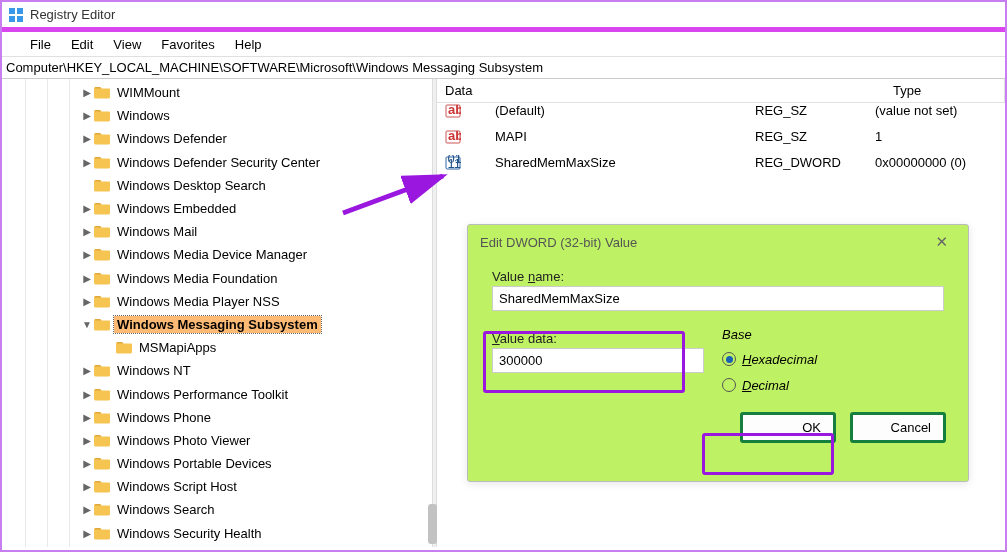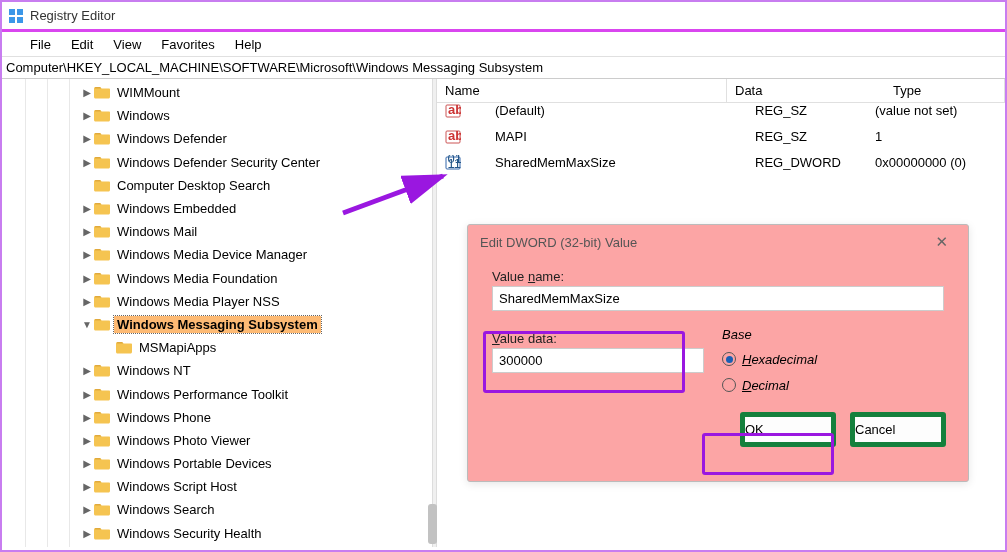--- a/index.html
+++ b/index.html
@@ -1,19 +1,19 @@
 <!DOCTYPE html>
 <html><head>
   <meta charset="utf-8">
   <style>
     * { margin: 0; padding: 0; box-sizing: border-box; font-family: "Segoe UI", Arial, sans-serif; font-size: 13px; }
     body { background: #fff; width: 1007px; height: 552px; border: 2px solid #c87df0; overflow: hidden; position: relative; }
 
     
-    .titlebar { display: flex; align-items: center; height: 30px; padding: 0 6px; border-bottom: 3px solid #d946ef; }
+    .titlebar { display: flex; align-items: center; height: 30px; padding: 0 6px; border-bottom: 5px solid #d946ef; }
     .titlebar .app-icon { width: 16px; height: 16px; margin-right: 6px; }
     .titlebar .title { color: #333; }
 
     
     .menubar { display: flex; align-items: center; height: 24px; padding: 0 18px; }
     .menubar span { padding: 2px 10px; cursor: default; }
 
     
     .addressbar { padding: 3px 4px; border-top: 1px solid #e0e0e0; border-bottom: 1px solid #ccc; }
     .addressbar input { width: 100%; border: none; outline: none; font-size: 13px; background: transparent; }
@@ -44,36 +44,36 @@
     .row { display: flex; align-items: flex-start; height: 26px; }
     .row .ic { width: 20px; display: flex; justify-content: center; margin-left: 6px; }
     .row .rname { width: 260px; margin-left: 32px; }
     .row .rtype { width: 120px; }
     .row .rdata { flex: 1; }
 
     
     .arrow { position: absolute; left: 336px; top: 146px; pointer-events: none; }
 
     
-    .dialog { position: absolute; left: 465px; top: 222px; width: 502px; height: 258px; background: #fca5a5; border: 1px solid #bbb; border-radius: 3px; box-shadow: 0 2px 8px rgba(0,0,0,0.1); }
+    .dialog { position: absolute; left: 465px; top: 222px; width: 502px; height: 258px; background: #bef264; border: 1px solid #bbb; border-radius: 3px; box-shadow: 0 2px 8px rgba(0,0,0,0.1); }
     .dlg-title { display: flex; align-items: center; height: 34px; padding: 0 12px; color: #555; }
     .dlg-title .x { margin-left: auto; font-size: 15px; color: #666; cursor: pointer; padding: 2px 8px; }
     .dlg-body { padding: 6px 24px; }
     .dlg-lbl { color: #222; margin-top: 4px; margin-bottom: 2px; }
     .uline { text-decoration: underline; }
     .dlg-field { width: 100%; border: 1px solid #ccc; padding: 4px 6px; background: #fff; font-size: 13px; }
     .dlg-mid { display: flex; margin-top: 16px; gap: 18px; }
     .box-left { width: 212px; }
     .box-right { flex: 1; font-style: italic; }
     .fieldset-title { margin-bottom: 4px; }
     .radio-row { display: flex; align-items: center; gap: 6px; height: 26px; }
     .radio { width: 14px; height: 14px; border-radius: 50%; border: 1px solid #555; display: inline-flex; align-items: center; justify-content: center; }
     .radio.on::after { content: ""; width: 7px; height: 7px; background: #1a5fb4; border-radius: 50%; }
     .dlg-btns { display: flex; justify-content: flex-end; gap: 14px; padding: 8px 22px 10px 22px; }
-    .btn { min-width: 96px; text-align: left; background: #fdfdfd; border: 5px solid #15803d; border-radius: 3px; padding: 5px 0; cursor: pointer; }
+    .btn { min-width: 96px; text-align: right; background: #fdfdfd; border: 3px solid #15803d; border-radius: 3px; padding: 5px 12px; cursor: pointer; }
 
     
     .hl { border: 3px solid #9a17e0; border-radius: 3px; }
     .hl-valuedata { position: absolute; left: 481px; top: 329px; width: 202px; height: 62px; pointer-events: none; }
     .hl-ok { position: absolute; left: 700px; top: 431px; width: 132px; height: 42px; pointer-events: none; }
 
     
     .scrollthumb { position: absolute; left: 426px; top: 502px; width: 9px; height: 40px; background: #c2c2c2; border-radius: 3px; }
   </style>
 </head>
@@ -143,21 +143,21 @@
               <path d="M1.5 1H6l1.5 1.5H1V2.5C1 1.9 1.2 1 1.5 1z" fill="#e0a93d"></path>
             </svg></span>
           <span class="lbl">Windows Defender Security Center</span>
         </div>
         <div class="node">
           <span class="chev"></span>
           <span class="fld"><svg width="16" height="13" viewBox="0 0 16 13">
               <path d="M0 2.5C0 1.7 0.7 1 1.5 1H6l1.5 1.5H15c0.6 0 1 0.4 1 1V11c0 0.8-0.7 1.5-1.5 1.5h-13C0.7 12.5 0 11.8 0 11V2.5z" fill="#f5c451"></path>
               <path d="M1.5 1H6l1.5 1.5H1V2.5C1 1.9 1.2 1 1.5 1z" fill="#e0a93d"></path>
             </svg></span>
-          <span class="lbl">Computer Desktop Search</span>
+          <span class="lbl">Windows Desktop Search</span>
         </div>
         <div class="node">
           <span class="chev">▶</span>
           <span class="fld"><svg width="16" height="13" viewBox="0 0 16 13">
               <path d="M0 2.5C0 1.7 0.7 1 1.5 1H6l1.5 1.5H15c0.6 0 1 0.4 1 1V11c0 0.8-0.7 1.5-1.5 1.5h-13C0.7 12.5 0 11.8 0 11V2.5z" fill="#f5c451"></path>
               <path d="M1.5 1H6l1.5 1.5H1V2.5C1 1.9 1.2 1 1.5 1z" fill="#e0a93d"></path>
             </svg></span>
           <span class="lbl">Windows Embedded</span>
         </div>
         <div class="node">
@@ -274,21 +274,20 @@
         </div>
         <div class="node">
           <span class="chev"></span>
         </div>
       </div>
   </div>
   <div class="vsplitter"></div>
 
   <div class="list">
     <div class="cols">
-      <div class="col name">Name</div>
       <div class="col data">Data</div>
       <div class="col type">Type</div>
     </div>
     <div class="rows" id="rows">
         <div class="row">
           <span class="ic">
             <svg width="16" height="16" viewBox="0 0 16 16">
               <rect x="1" y="2" width="14" height="12" rx="1" fill="#fff" stroke="#c55" stroke-width="1"></rect>
               <text x="3" y="11" font-size="8" font-weight="bold" fill="#c33">ab</text>
             </svg>

